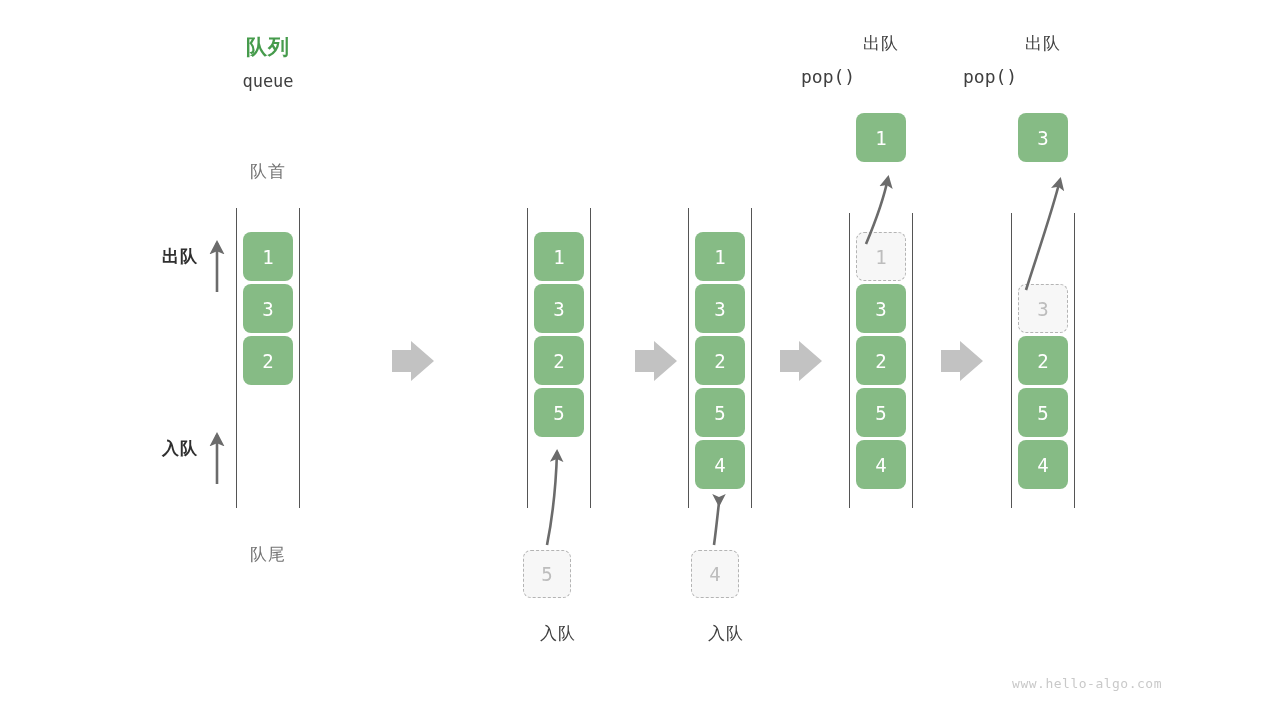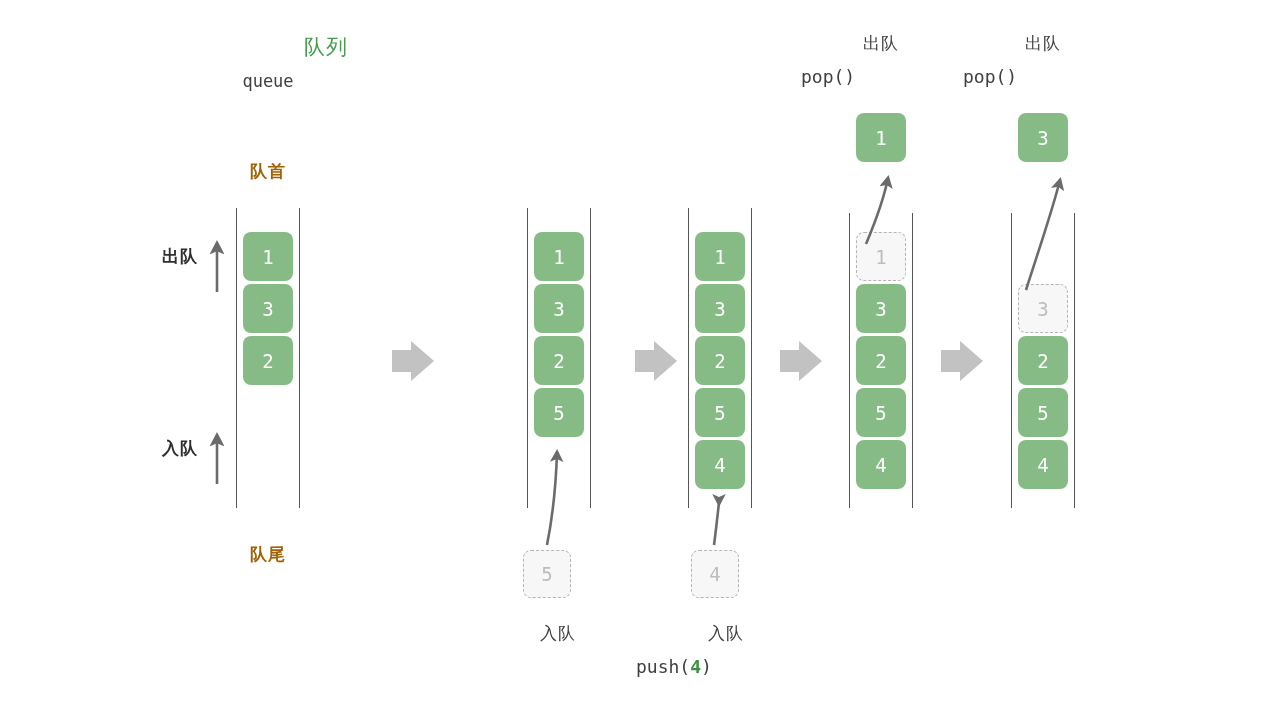--- a/index.html
+++ b/index.html
@@ -8,29 +8,29 @@
     background:#ffffff;
     font-family:"DejaVu Sans","Liberation Sans",sans-serif;
     position:relative;overflow:hidden;
   }
   #stage{position:absolute;left:0;top:0;width:1280px;height:720px;}
 
   .abs{position:absolute;}
 
   
   .title-cn{
-    font-weight:normal;font-size:21px;color:#469b4c;
-    text-align:right;letter-spacing:1px;
+    font-weight:bold;font-size:21px;color:#469b4c;
+    text-align:center;letter-spacing:1px;
   }
   .title-en{
     font-family:"DejaVu Sans Mono","Liberation Mono",monospace;
     font-size:17px;color:#3f3f3f;text-align:center;
   }
   .endlabel{
-    font-weight:bold;font-size:17px;color:#a16207;text-align:center;
+    font-weight:normal;font-size:17px;color:#737373;text-align:center;
     letter-spacing:1px;
   }
   .sidelabel{
     font-weight:bold;font-size:17px;color:#2f2f2f;text-align:right;
     letter-spacing:1px;
   }
   .op-cn{
     font-size:17px;color:#3f3f3f;text-align:center;letter-spacing:1px;
   }
   .op-code{
@@ -95,41 +95,41 @@
   <div class="abs op-cn" style="left:468px;top:622px;width:180px;">入队</div>
 
   <div class="abs rail" style="left:688px;top:208px;width:64px;height:300px;"></div>
   <div class="abs box filled" style="left:695px;top:232px;width:50px;height:49px;">1</div>
   <div class="abs box filled" style="left:695px;top:284px;width:50px;height:49px;">3</div>
   <div class="abs box filled" style="left:695px;top:336px;width:50px;height:49px;">2</div>
   <div class="abs box filled" style="left:695px;top:388px;width:50px;height:49px;">5</div>
   <div class="abs box filled" style="left:695px;top:440px;width:50px;height:49px;">4</div>
   <div class="abs box ghost" style="left:691px;top:550px;width:48px;height:48px;">4</div>
   <div class="abs op-cn" style="left:636px;top:622px;width:180px;">入队</div>
-  <div class="abs op-code" style="left:636px;top:656px;width:180px;"><span>push(</span><span class="num">4</span><span>)</span></div>
 
   <div class="abs op-cn" style="left:801px;top:32px;width:160px;">出队</div>
   <div class="abs op-code" style="left:801px;top:66px;width:160px;">pop()</div>
   <div class="abs box filled" style="left:856px;top:113px;width:50px;height:49px;">1</div>
   <div class="abs rail" style="left:849px;top:213px;width:64px;height:295px;"></div>
   <div class="abs box ghost" style="left:856px;top:232px;width:50px;height:49px;">1</div>
   <div class="abs box filled" style="left:856px;top:284px;width:50px;height:49px;">3</div>
   <div class="abs box filled" style="left:856px;top:336px;width:50px;height:49px;">2</div>
   <div class="abs box filled" style="left:856px;top:388px;width:50px;height:49px;">5</div>
   <div class="abs box filled" style="left:856px;top:440px;width:50px;height:49px;">4</div>
 
   <div class="abs op-cn" style="left:963px;top:32px;width:160px;">出队</div>
   <div class="abs op-code" style="left:963px;top:66px;width:160px;">pop()</div>
   <div class="abs box filled" style="left:1018px;top:113px;width:50px;height:49px;">3</div>
   <div class="abs rail" style="left:1011px;top:213px;width:64px;height:295px;"></div>
   <div class="abs box ghost" style="left:1018px;top:284px;width:50px;height:49px;">3</div>
   <div class="abs box filled" style="left:1018px;top:336px;width:50px;height:49px;">2</div>
   <div class="abs box filled" style="left:1018px;top:388px;width:50px;height:49px;">5</div>
   <div class="abs box filled" style="left:1018px;top:440px;width:50px;height:49px;">4</div>
 
+  <div class="abs watermark" style="left:900px;top:676px;width:262px;">www.hello-algo.com</div>
 
   <svg class="overlay" viewBox="0 0 1280 720">
     <defs>
       <marker id="ah" markerWidth="7" markerHeight="7" refX="4.4" refY="3.2" orient="auto" markerUnits="strokeWidth">
         <path d="M0,0.3 L5.6,3.2 L0,6.1 L1.2,3.2 Z" fill="#6b6b6b"></path>
       </marker>
       <marker id="ah2" markerWidth="6" markerHeight="6" refX="3.8" refY="2.8" orient="auto" markerUnits="strokeWidth">
         <path d="M0,0.2 L5,2.8 L0,5.4 L1.1,2.8 Z" fill="#6b6b6b"></path>
       </marker>
     </defs>

